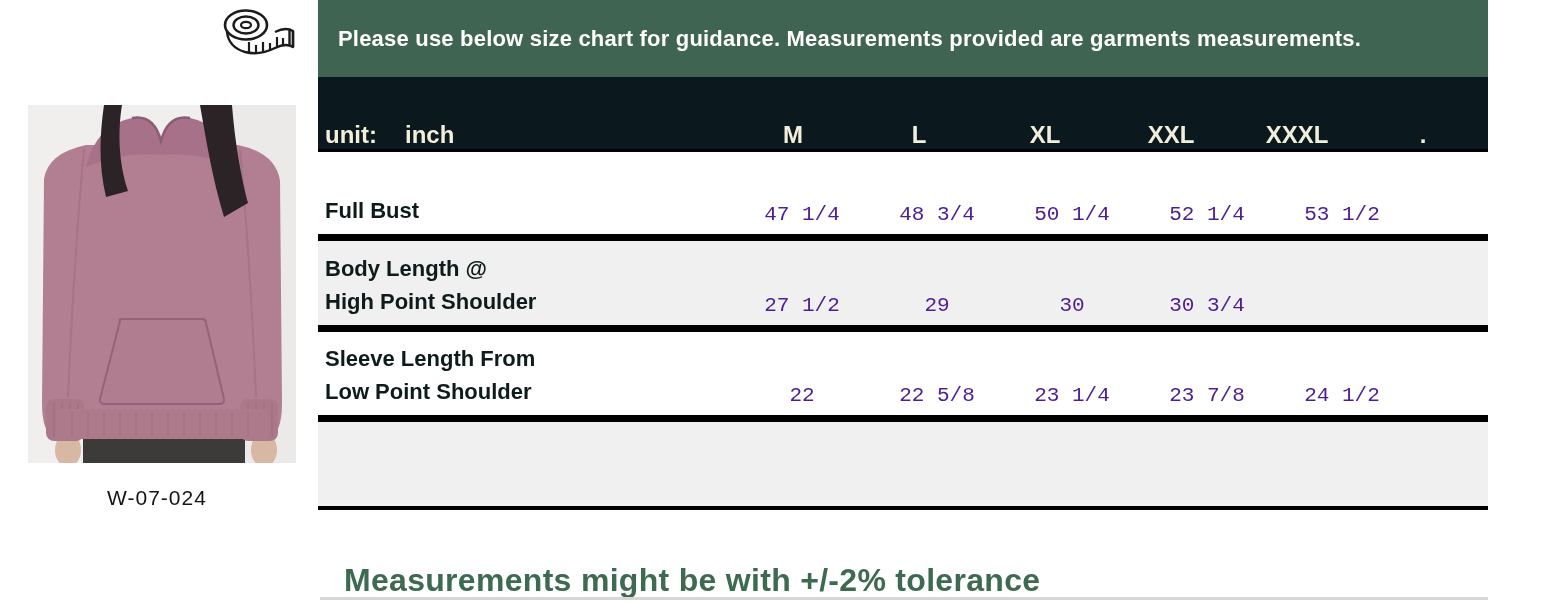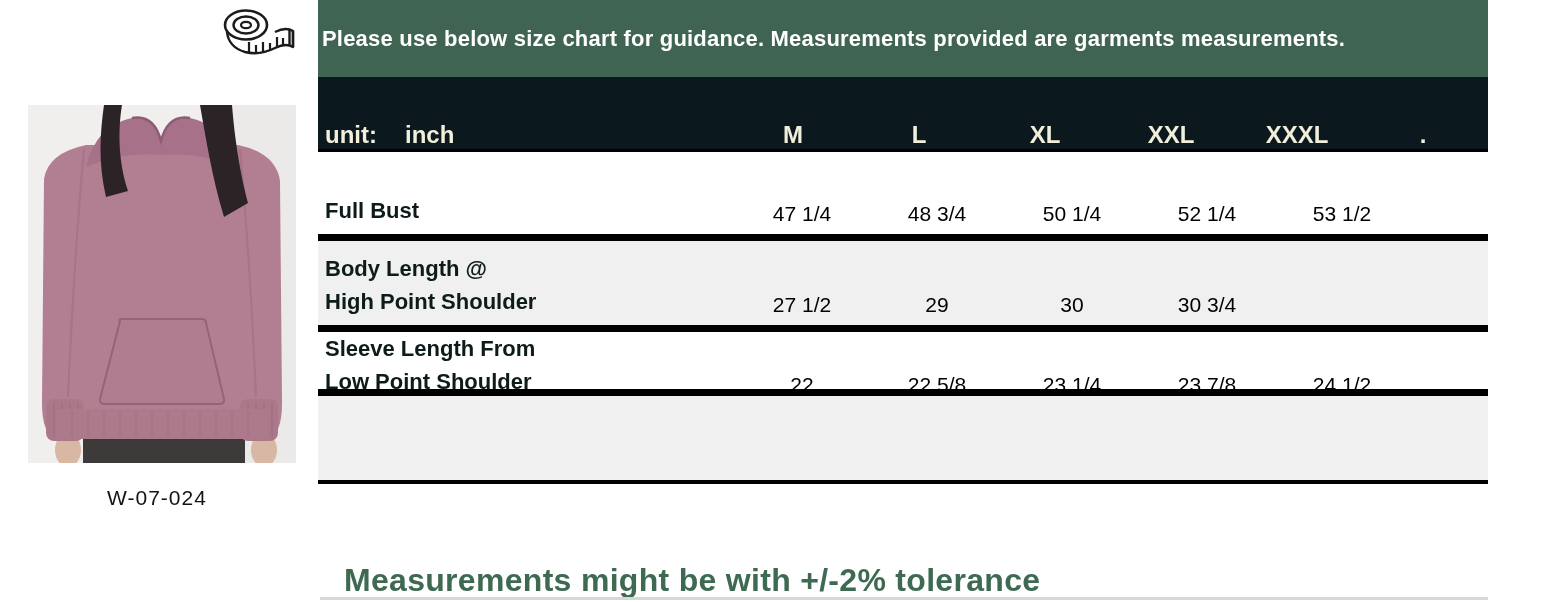--- a/index.html
+++ b/index.html
@@ -19,21 +19,21 @@
   .product-code {
     position: absolute; left: 28px; top: 486px; width: 258px;
     text-align: center; font-size: 21px; letter-spacing: 1px; color: #141414;
   }
 
   
   .sizechart { position: absolute; left: 318px; top: 0; width: 1170px; }
 
   .banner {
     height: 77px; background: #3F6452;
-    display: flex; align-items: center; padding-left: 4px;
+    display: flex; align-items: center; padding-left: 20px;
   }
   .banner-text {
     color: #ffffff; font-weight: bold; font-size: 22px; letter-spacing: 0.2px;
   }
 
   .grid-row {
     display: grid;
     grid-template-columns: 412px repeat(6, 126px);
     align-items: end;
   }
@@ -44,29 +44,29 @@
     color: #F2EEDC; font-weight: bold; font-size: 24px;
   }
   .unit-cell { padding: 0 0 9px 7px; margin-top: 44px; }
   .unit-value { margin-left: 28px; }
   .size-cell { text-align: center; padding-bottom: 9px; }
 
   .data-row { border-bottom: 7px solid #000000; background: #ffffff; gap: 9px; }
   .data-row.alt { background: #F0F0F0; }
   .row-1 { height: 89px; }
   .row-2 { height: 91px; }
-  .row-3 { height: 64px; }
+  .row-3 { height: 90px; }
 
   .row-label {
     padding: 0 0 7px 7px; font-weight: bold; font-size: 22px;
     line-height: 33px; color: #0E1B1B;
   }
   .row-val {
     text-align: center; padding-bottom: 8px;
-    font-size: 21px; color: #000000;
+    font-size: 21px; color: #4c1d95; font-family: Liberation Mono, monospace;
   }
 
   .empty-band { height: 88px; background: #F0F0F0; border-bottom: 4px solid #000000; }
 
   .tolerance-note {
     position: absolute; left: 344px; top: 562px;
     font-size: 32px; font-weight: bold; color: #3E6A52; letter-spacing: 0.3px;
   }
   .bottom-rule {
     position: absolute; left: 320px; top: 597px; width: 1168px; height: 3px;

